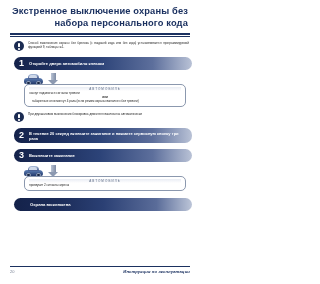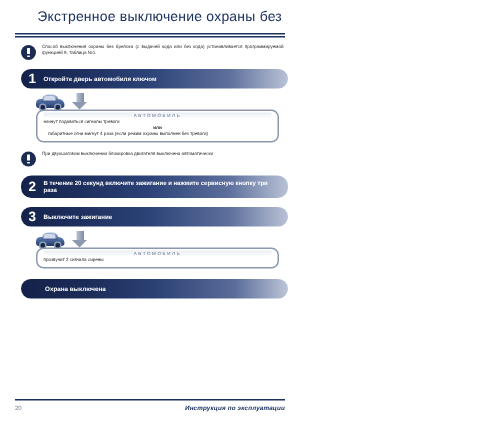--- a/index.html
+++ b/index.html
@@ -14,21 +14,21 @@
     position:absolute;inset:0;
     padding:0;
   }
   
   .title-wrap{
     padding:6px 12px 0 12px;
     text-align:right;
   }
   .title-line{
     color:#1b3160;
-    font-weight:normal;
+    font-weight:bold;
     font-size:9.3px;
     letter-spacing:.15px;
     line-height:11.5px;
     white-space:nowrap;
   }
   .rules{
     margin:4px 10px 0 10px;
   }
   .rule-thick{
     height:1.6px;background:#1b3160;
@@ -186,20 +186,21 @@
     letter-spacing:.1px;
   }
 </style>
 </head>
 <body>
 
 <div class="page">
 
   <div class="title-wrap">
     <div class="title-line">Экстренное выключение охраны без</div>
+    <div class="title-line">набора персонального кода</div>
   </div>
   <div class="rules">
     <div class="rule-thick"></div>
     <div class="rule-thin"></div>
   </div>
 
   <div class="note">
     <div class="note-icon"></div>
     <div class="note-text">Способ выключения охраны без брелока (с выдачей кода или без кода) устанавливается программируемой функцией 9, таблица №1.</div>
   </div>

